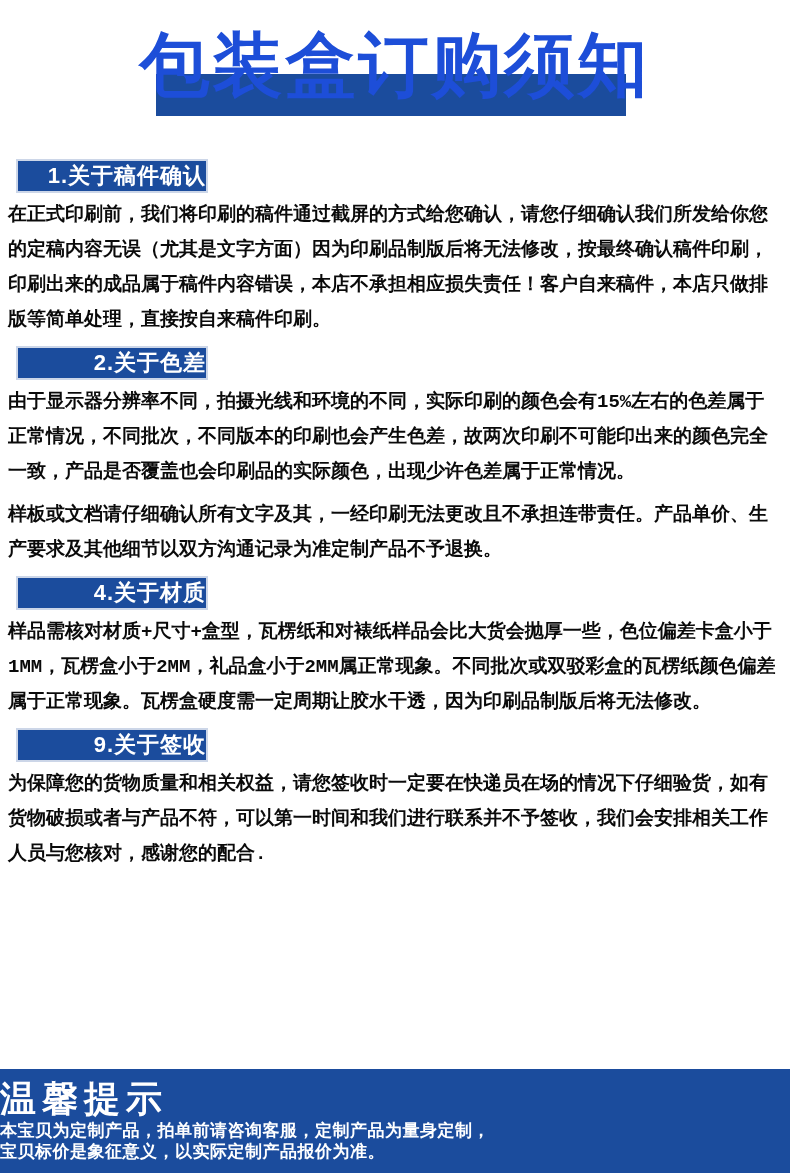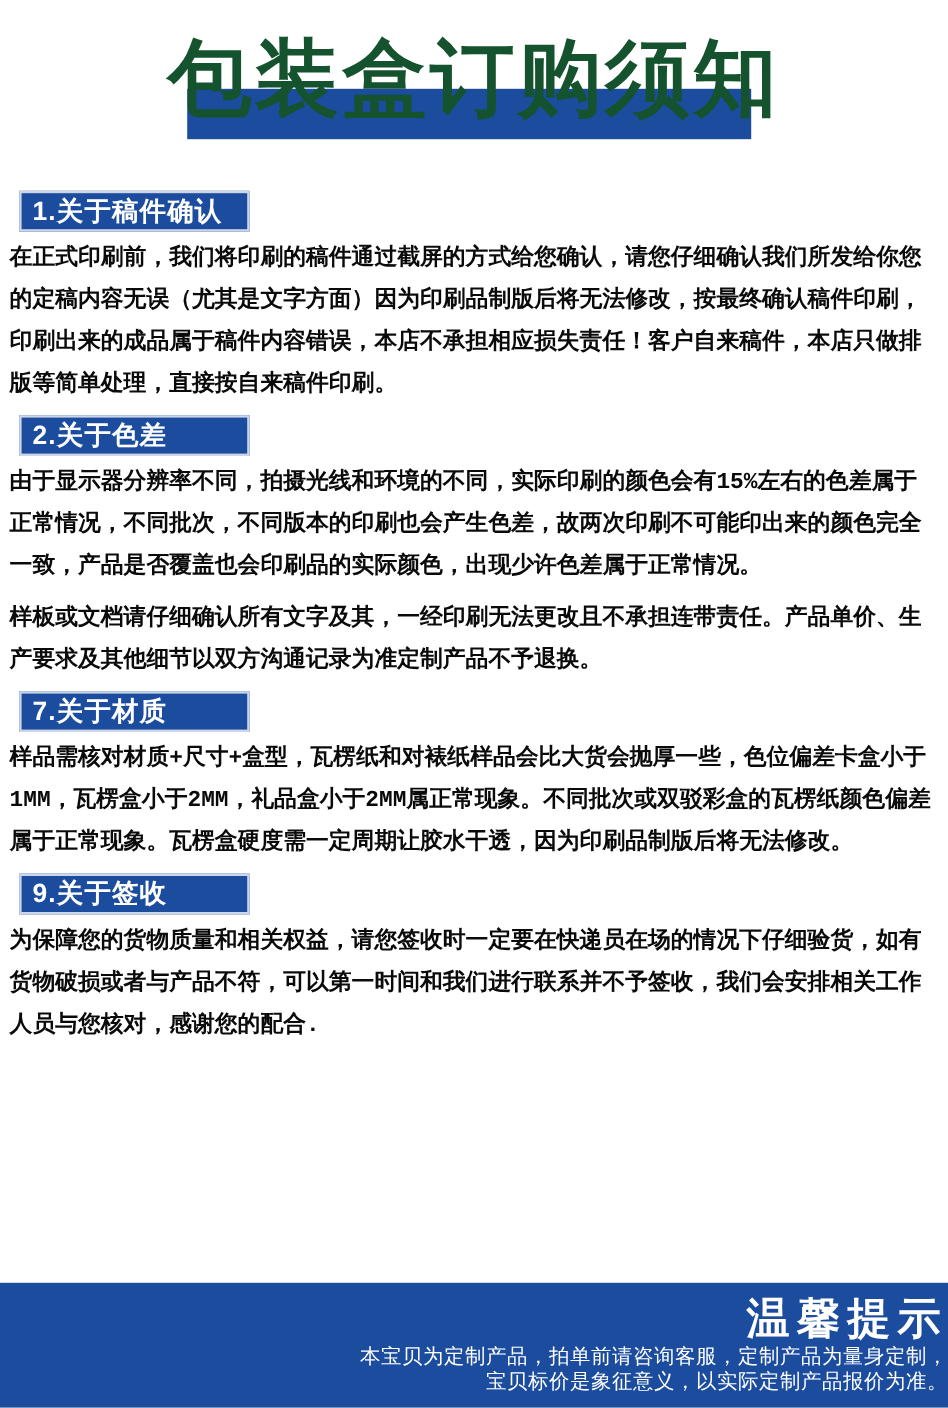--- a/index.html
+++ b/index.html
@@ -18,58 +18,59 @@
   }
   
   .header{position:relative;height:150px;}
   .accent-bar{
     position:absolute;left:156px;top:74px;width:470px;height:42px;
     background:var(--primary-blue);
   }
   .main-title{
     position:absolute;left:0;top:28px;width:100%;
     text-align:center;font-size:70px;font-weight:bold;
-    letter-spacing:3px;line-height:74px;color:#14532d;white-space:nowrap;
+    letter-spacing:3px;line-height:74px;color:#1d4ed8;white-space:nowrap;
   }
   .subtitle{
     position:absolute;left:0;top:113px;width:100%;
     text-align:center;font-size:23px;font-weight:bold;
     letter-spacing:0.5px;color:#111111;white-space:nowrap;
   }
   
   .content{position:relative;}
   .section{margin:0 0 8px 0;}
   .section.first{margin-top:9px;}
   .sec-heading{
     box-sizing:border-box;
     margin-left:16px;width:192px;height:34px;
     background:var(--primary-blue);
     border:2px solid var(--box-border);
     color:#ffffff;font-size:22px;font-weight:bold;
     line-height:30px;padding-left:9px;letter-spacing:1px;
     white-space:nowrap;
+    text-align:right;
   }
   .sec-body{
     margin:5px 8px 0 8px;
     font-size:19px;font-weight:bold;line-height:35px;
     color:#0a0a0a;text-align:left;
     word-break:break-all;
     font-family:Liberation Mono, monospace;
   }
   
   .footer{
     position:absolute;left:0;top:1069px;width:790px;height:104px;
-    background:var(--primary-blue);color:#ffffff;text-align:right;
+    background:var(--primary-blue);color:#ffffff;text-align:left;
   }
   .footer-title{
     margin-top:9px;font-size:36px;font-weight:bold;
     letter-spacing:6px;line-height:42px;
   }
   .footer-note{
-    font-size:17px;font-weight:normal;line-height:21px;letter-spacing:0.5px;padding-left:48px;
+    font-size:17px;font-weight:bold;line-height:21px;letter-spacing:0.5px;
   }
 </style>
 </head>
 <body>
 
 <div class="header">
   <div class="accent-bar"></div>
   <div class="main-title">包装盒订购须知</div>
 </div>
 
@@ -83,21 +84,21 @@
   <div class="section">
     <div class="sec-heading">2.关于色差</div>
     <div class="sec-body">由于显示器分辨率不同，拍摄光线和环境的不同，实际印刷的颜色会有15%左右的色差属于正常情况，不同批次，不同版本的印刷也会产生色差，故两次印刷不可能印出来的颜色完全一致，产品是否覆盖也会印刷品的实际颜色，出现少许色差属于正常情况。</div>
   </div>
 
   <div class="section">
     <div class="sec-body">样板或文档请仔细确认所有文字及其，一经印刷无法更改且不承担连带责任。产品单价、生产要求及其他细节以双方沟通记录为准定制产品不予退换。</div>
   </div>
 
   <div class="section">
-    <div class="sec-heading">7.关于材质</div>
+    <div class="sec-heading">4.关于材质</div>
     <div class="sec-body">样品需核对材质+尺寸+盒型，瓦楞纸和对裱纸样品会比大货会抛厚一些，色位偏差卡盒小于1MM，瓦楞盒小于2MM，礼品盒小于2MM属正常现象。不同批次或双驳彩盒的瓦楞纸颜色偏差属于正常现象。瓦楞盒硬度需一定周期让胶水干透，因为印刷品制版后将无法修改。</div>
   </div>
 
 
   <div class="section">
     <div class="sec-heading">9.关于签收</div>
     <div class="sec-body">为保障您的货物质量和相关权益，请您签收时一定要在快递员在场的情况下仔细验货，如有货物破损或者与产品不符，可以第一时间和我们进行联系并不予签收，我们会安排相关工作人员与您核对，感谢您的配合.</div>
   </div>
 
 </div>

